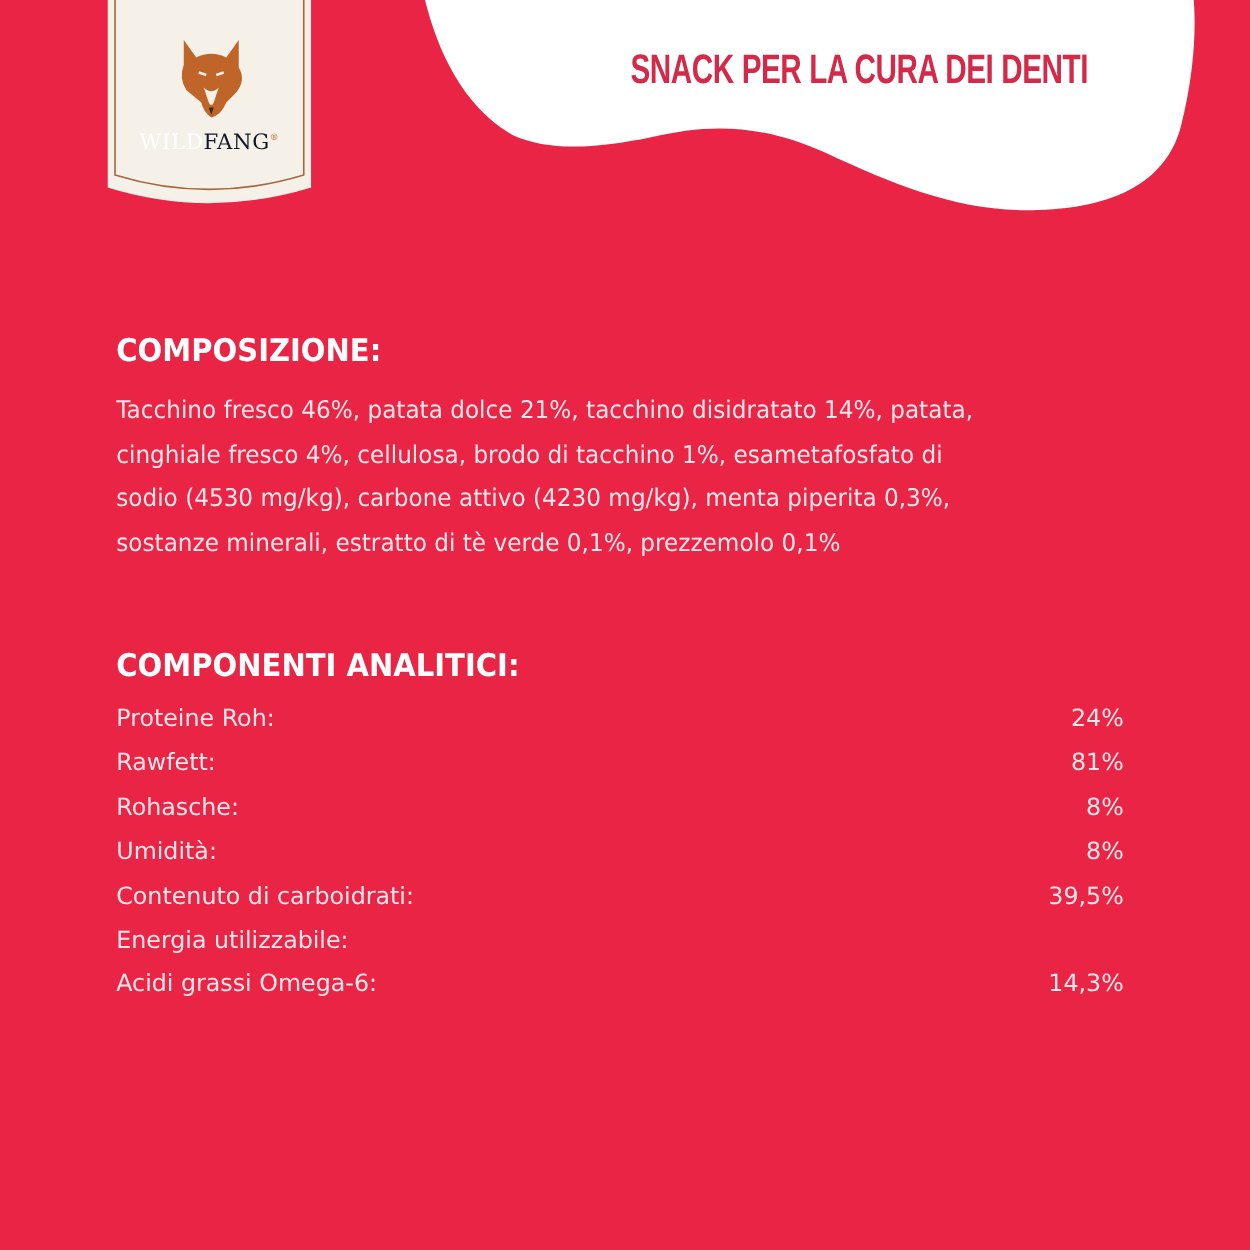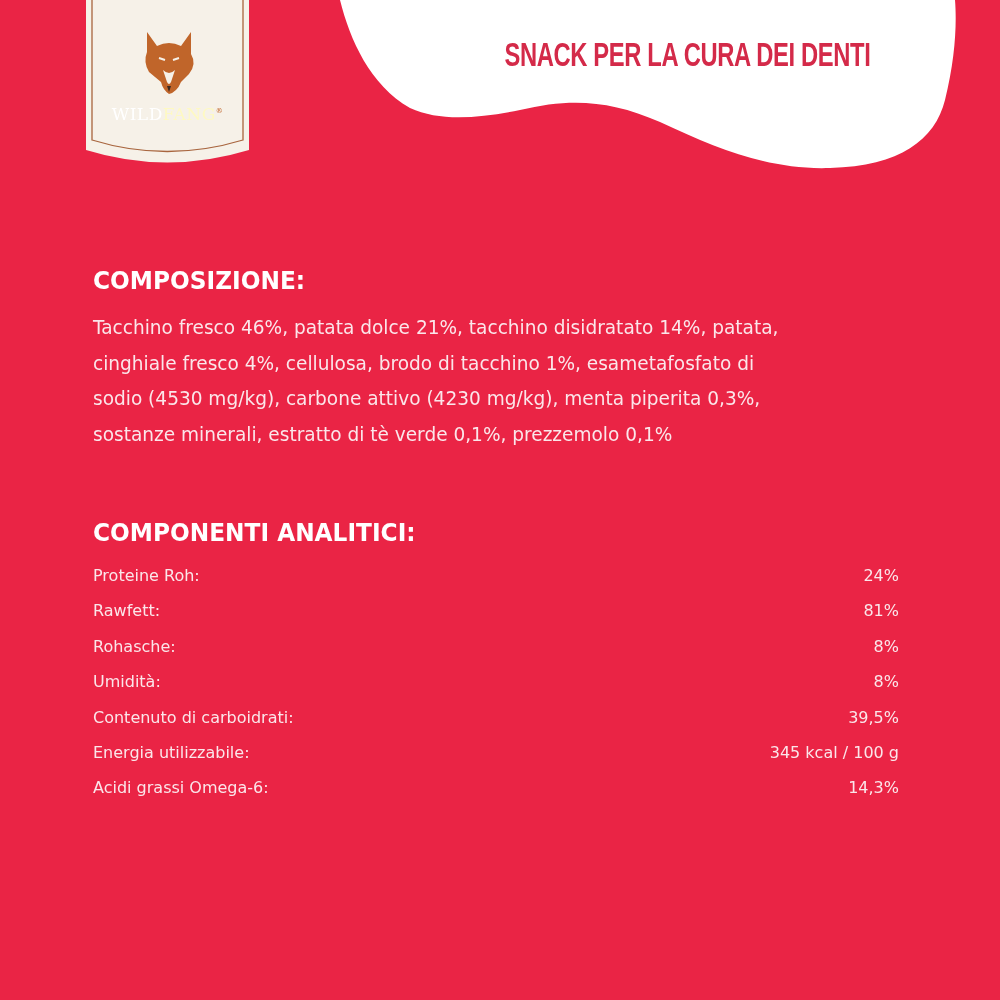--- a/index.html
+++ b/index.html
@@ -16,21 +16,21 @@
     .logo-banner {
       position: absolute; left: 86px; top: 0; width: 163px; height: 166px;
     }
     .logo-text {
       position: absolute; left: 0; width: 163px; top: 104px;
       text-align: center;
       font-family: "DejaVu Serif", serif;
       font-size: 17px; letter-spacing: 0.5px;
     }
     .logo-text .wild { color: #ffffff; }
-    .logo-text .fang { color: #fef9c3; }
+    .logo-text .fang { color: #0f172a; }
     .logo-text sup { font-size: 7px; color: #c0652a; }
     .headline {
       position: absolute; left: 440px; top: 36px; width: 460px;
       text-align: center;
       color: #d42a49;
       font-family: "Liberation Sans", sans-serif;
       font-weight: bold;
       font-size: 33px;
       letter-spacing: -0.5px;
       transform: scaleX(0.72);
@@ -47,21 +47,21 @@
     }
     .composition {
       position: absolute; left: 93px; top: 310px; width: 830px;
       font-size: 19.5px; line-height: 35.5px;
       color: #fbe6ea;
       transform: scaleX(0.95); transform-origin: left;
     }
     .comp-line { white-space: nowrap; }
     .analytics {
       position: absolute; left: 93px; top: 558px; width: 806px;
-      font-size: 16px; color: #fbe6ea;
+      font-size: 19px; color: #fbe6ea;
     }
     .row {
       display: flex; justify-content: space-between; align-items: baseline;
       height: 35.4px; line-height: 35.4px;
     }
   </style>
 </head>
 <body>
 
 <svg class="blob" viewBox="0 0 1000 200" width="1000" height="200">
@@ -111,19 +111,18 @@
   <div class="row">
     <span>Umidità:</span>
     <span>8%</span>
   </div>
   <div class="row">
     <span>Contenuto di carboidrati:</span>
     <span>39,5%</span>
   </div>
   <div class="row">
     <span>Energia utilizzabile:</span>
-    <span>345 kcal / 100 g</span>
   </div>
   <div class="row">
     <span>Acidi grassi Omega-6:</span>
     <span>14,3%</span>
   </div>
 </div>
 
 </body></html>

